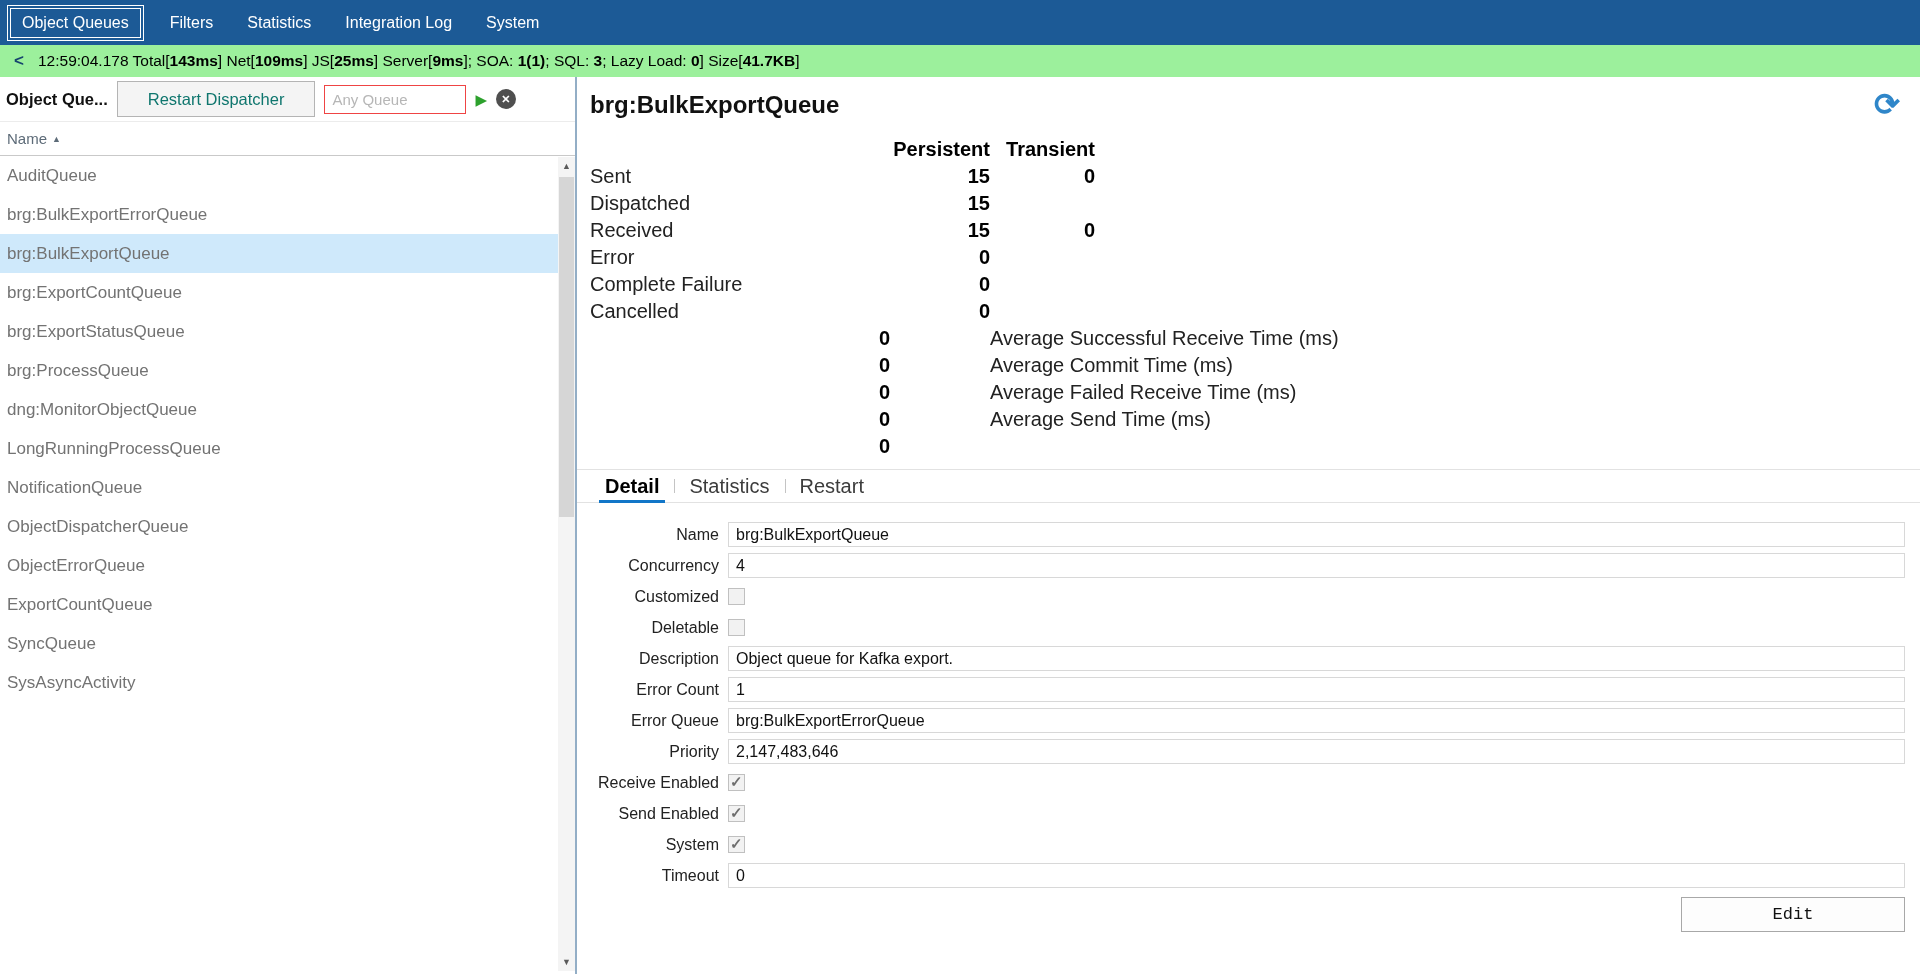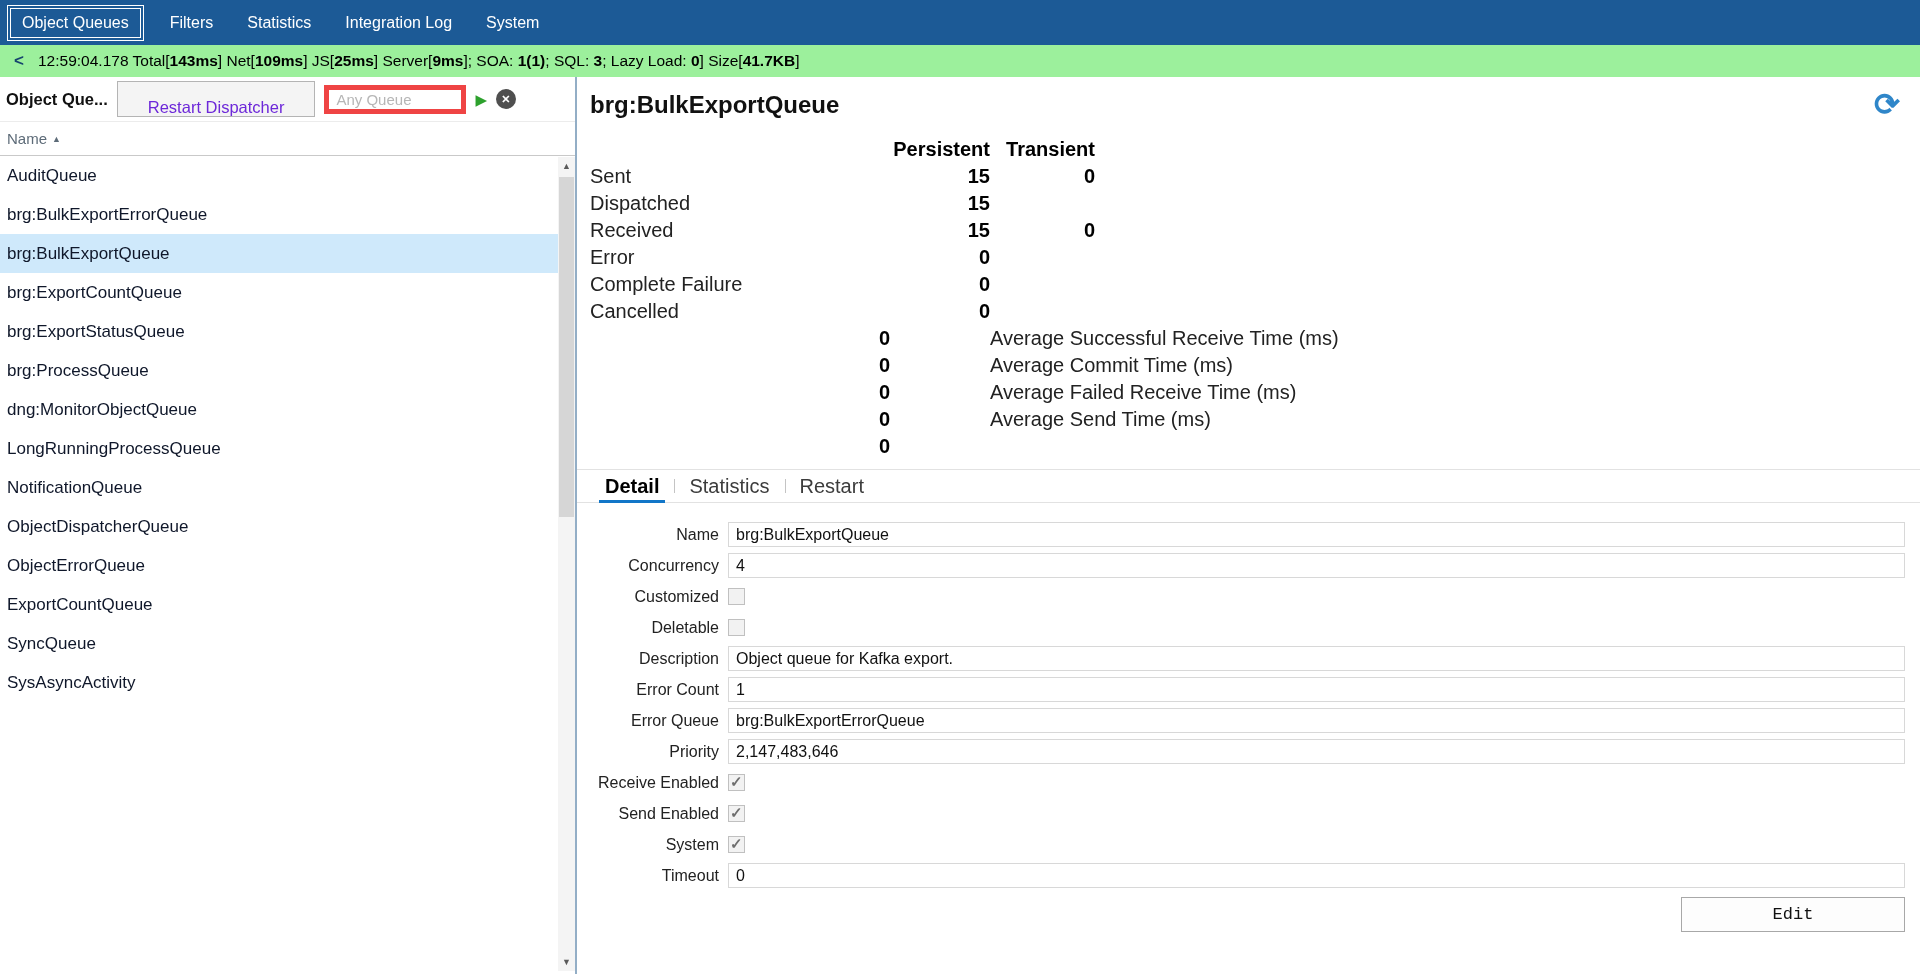--- a/index.html
+++ b/index.html
@@ -21,35 +21,35 @@
 
   
   .main { display:flex; height:897px; }
 
   
   .sidebar { width:577px; flex:0 0 577px; border-right:2px solid #93aec6; position:relative;
     display:flex; flex-direction:column; background:#fff; }
   .sidebar-toolbar { height:45px; display:flex; align-items:center; padding:0 6px; gap:9px;
     border-bottom:1px solid #ececec; }
   .sidebar-title { font-weight:bold; font-size:16.5px; white-space:nowrap; }
-  .restart-btn { height:36px; padding:16px 30px; font-size:16.5px; background:#f4f4f4; border:1px solid #b4b4b4;
-    font-family:inherit; color:#6d28d9; cursor:pointer; white-space:nowrap; }
-  .queue-search { width:142px; height:29px; border:5px solid #ef4444; font-size:15px; padding:0 7px;
+  .restart-btn { height:36px; padding:8px 30px; font-size:16.5px; background:#f4f4f4; border:1px solid #b4b4b4;
+    font-family:inherit; color:#0f766e; cursor:pointer; white-space:nowrap; }
+  .queue-search { width:142px; height:29px; border:1px solid #ef4444; font-size:15px; padding:0 7px;
     color:#4c1d95; font-family:inherit; outline:none; }
   .queue-search::placeholder { color:#b6b6b6; }
   .play-icon { color:#2da12d; font-size:15px; cursor:pointer; line-height:1; }
   .clear-icon { width:20px; height:20px; border-radius:50%; background:#4f4f4f; color:#fff; font-size:11px;
     display:flex; align-items:center; justify-content:center; font-weight:bold; cursor:pointer; }
 
   .name-header { height:34px; border-bottom:1px solid #c9c9c9; color:#5d6b78; display:flex;
     align-items:center; padding-left:7px; font-size:15px; gap:5px; cursor:pointer; }
   .sort-arrow { font-size:9px; color:#5d6b78; }
 
   .queue-list { flex:1; overflow:hidden; }
-  .queue-item { height:39px; line-height:39px; padding-left:7px; font-size:17px; color:#0f172a;
+  .queue-item { height:39px; line-height:39px; padding-left:7px; font-size:17px; color:#737373;
     cursor:pointer; white-space:nowrap; }
   .queue-item.selected { background:#cfe9fb; }
 
   .v-scrollbar { position:absolute; right:0; top:80px; bottom:3px; width:17px; background:#f4f4f4; }
   .sb-arrow { position:absolute; left:0; width:17px; height:18px; font-size:9px; color:#5a5a5a;
     display:flex; align-items:center; justify-content:center; cursor:pointer; }
   .sb-arrow.up { top:0; }
   .sb-arrow.down { bottom:0; }
   .sb-thumb { position:absolute; left:1px; right:1px; top:20px; height:340px; background:#d6d6d6; cursor:pointer; }
 

